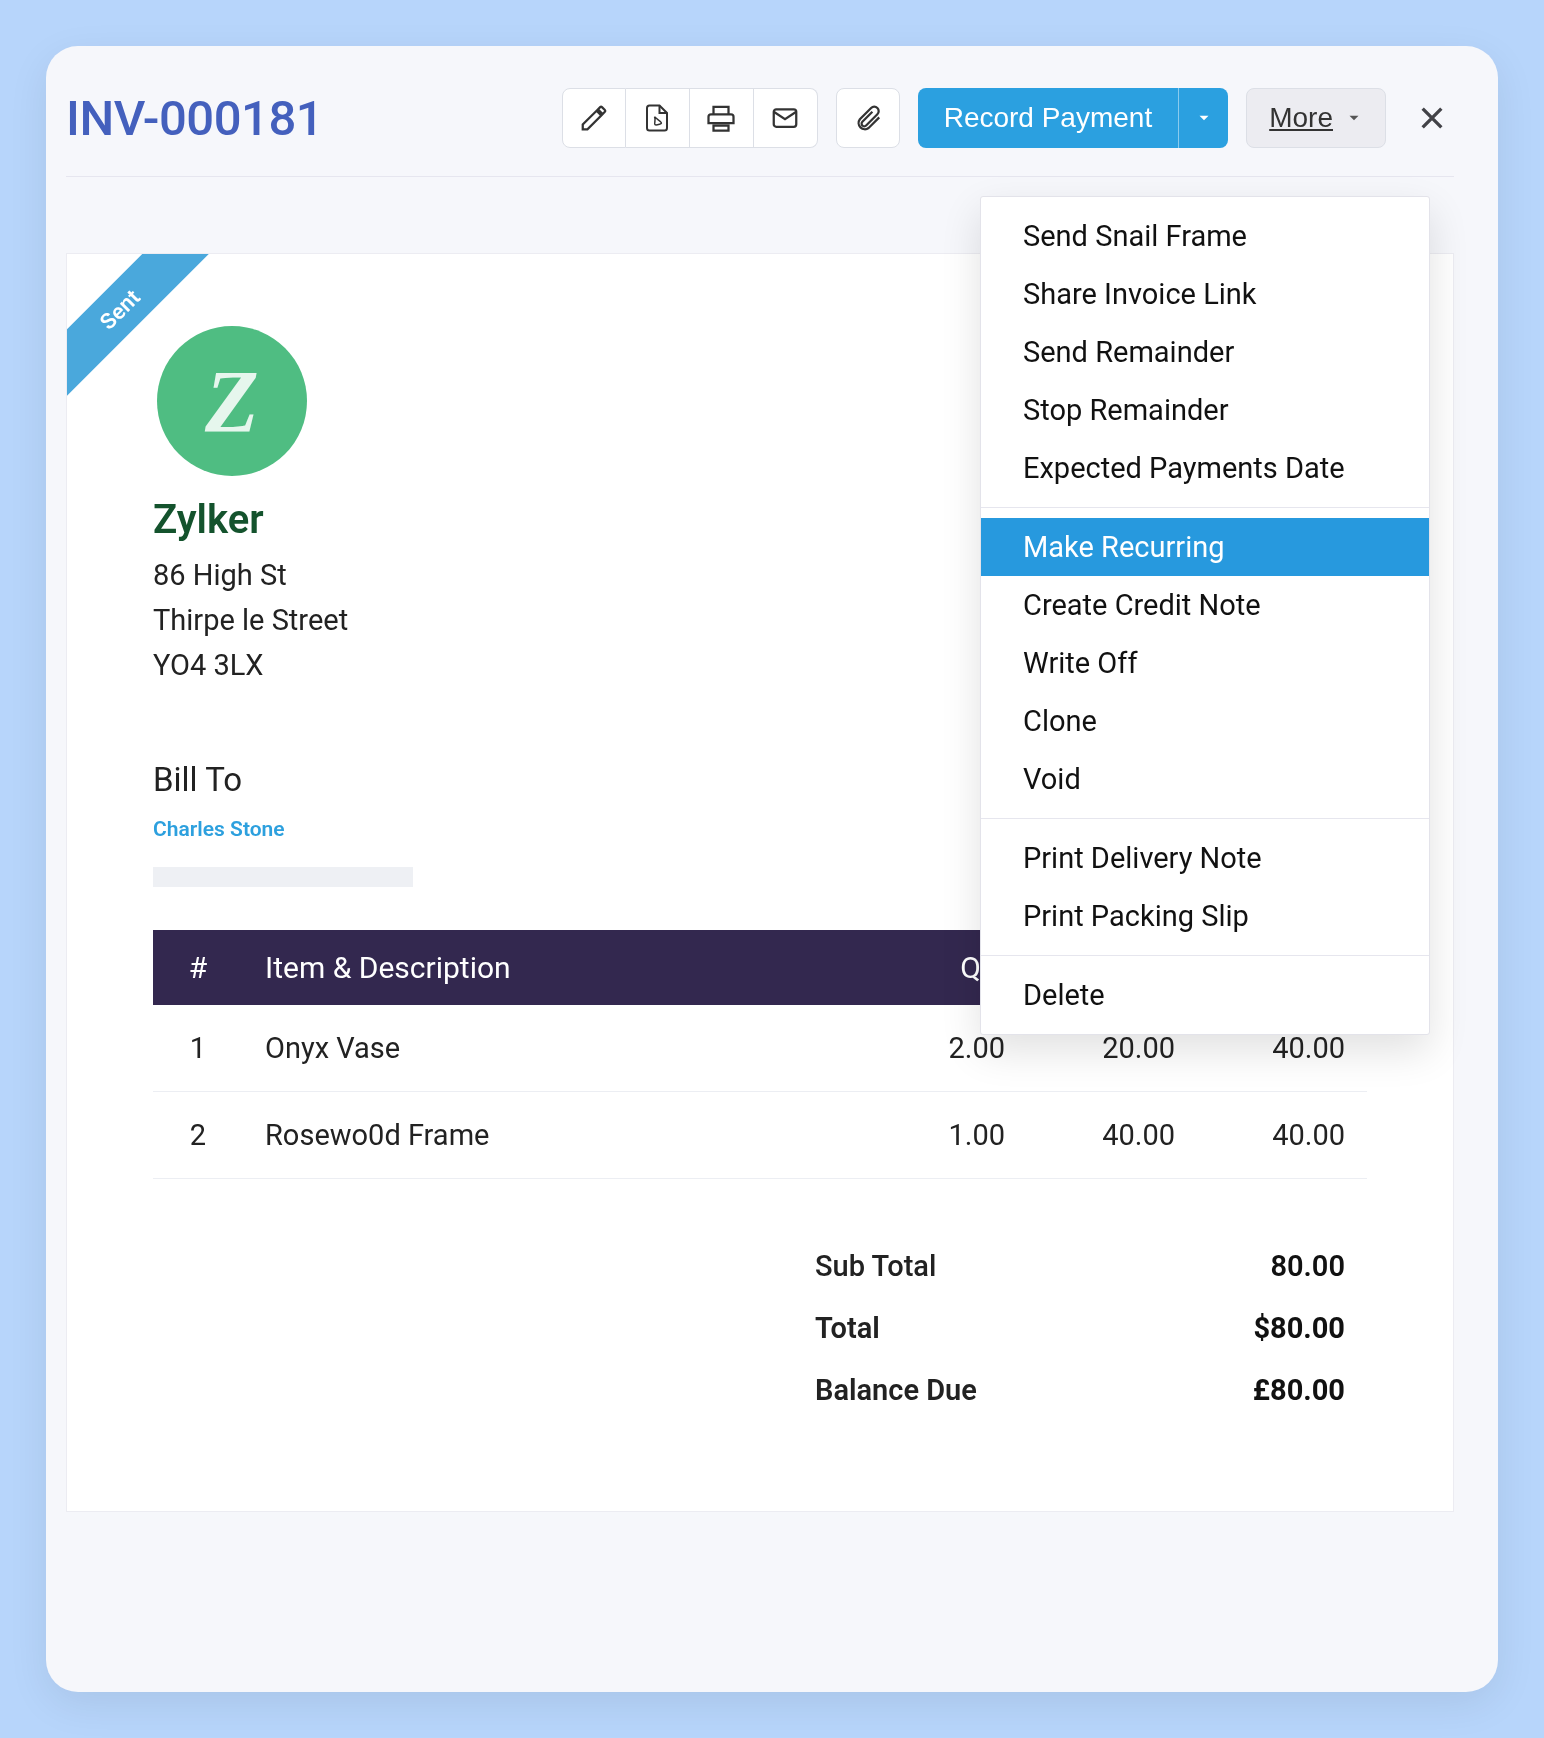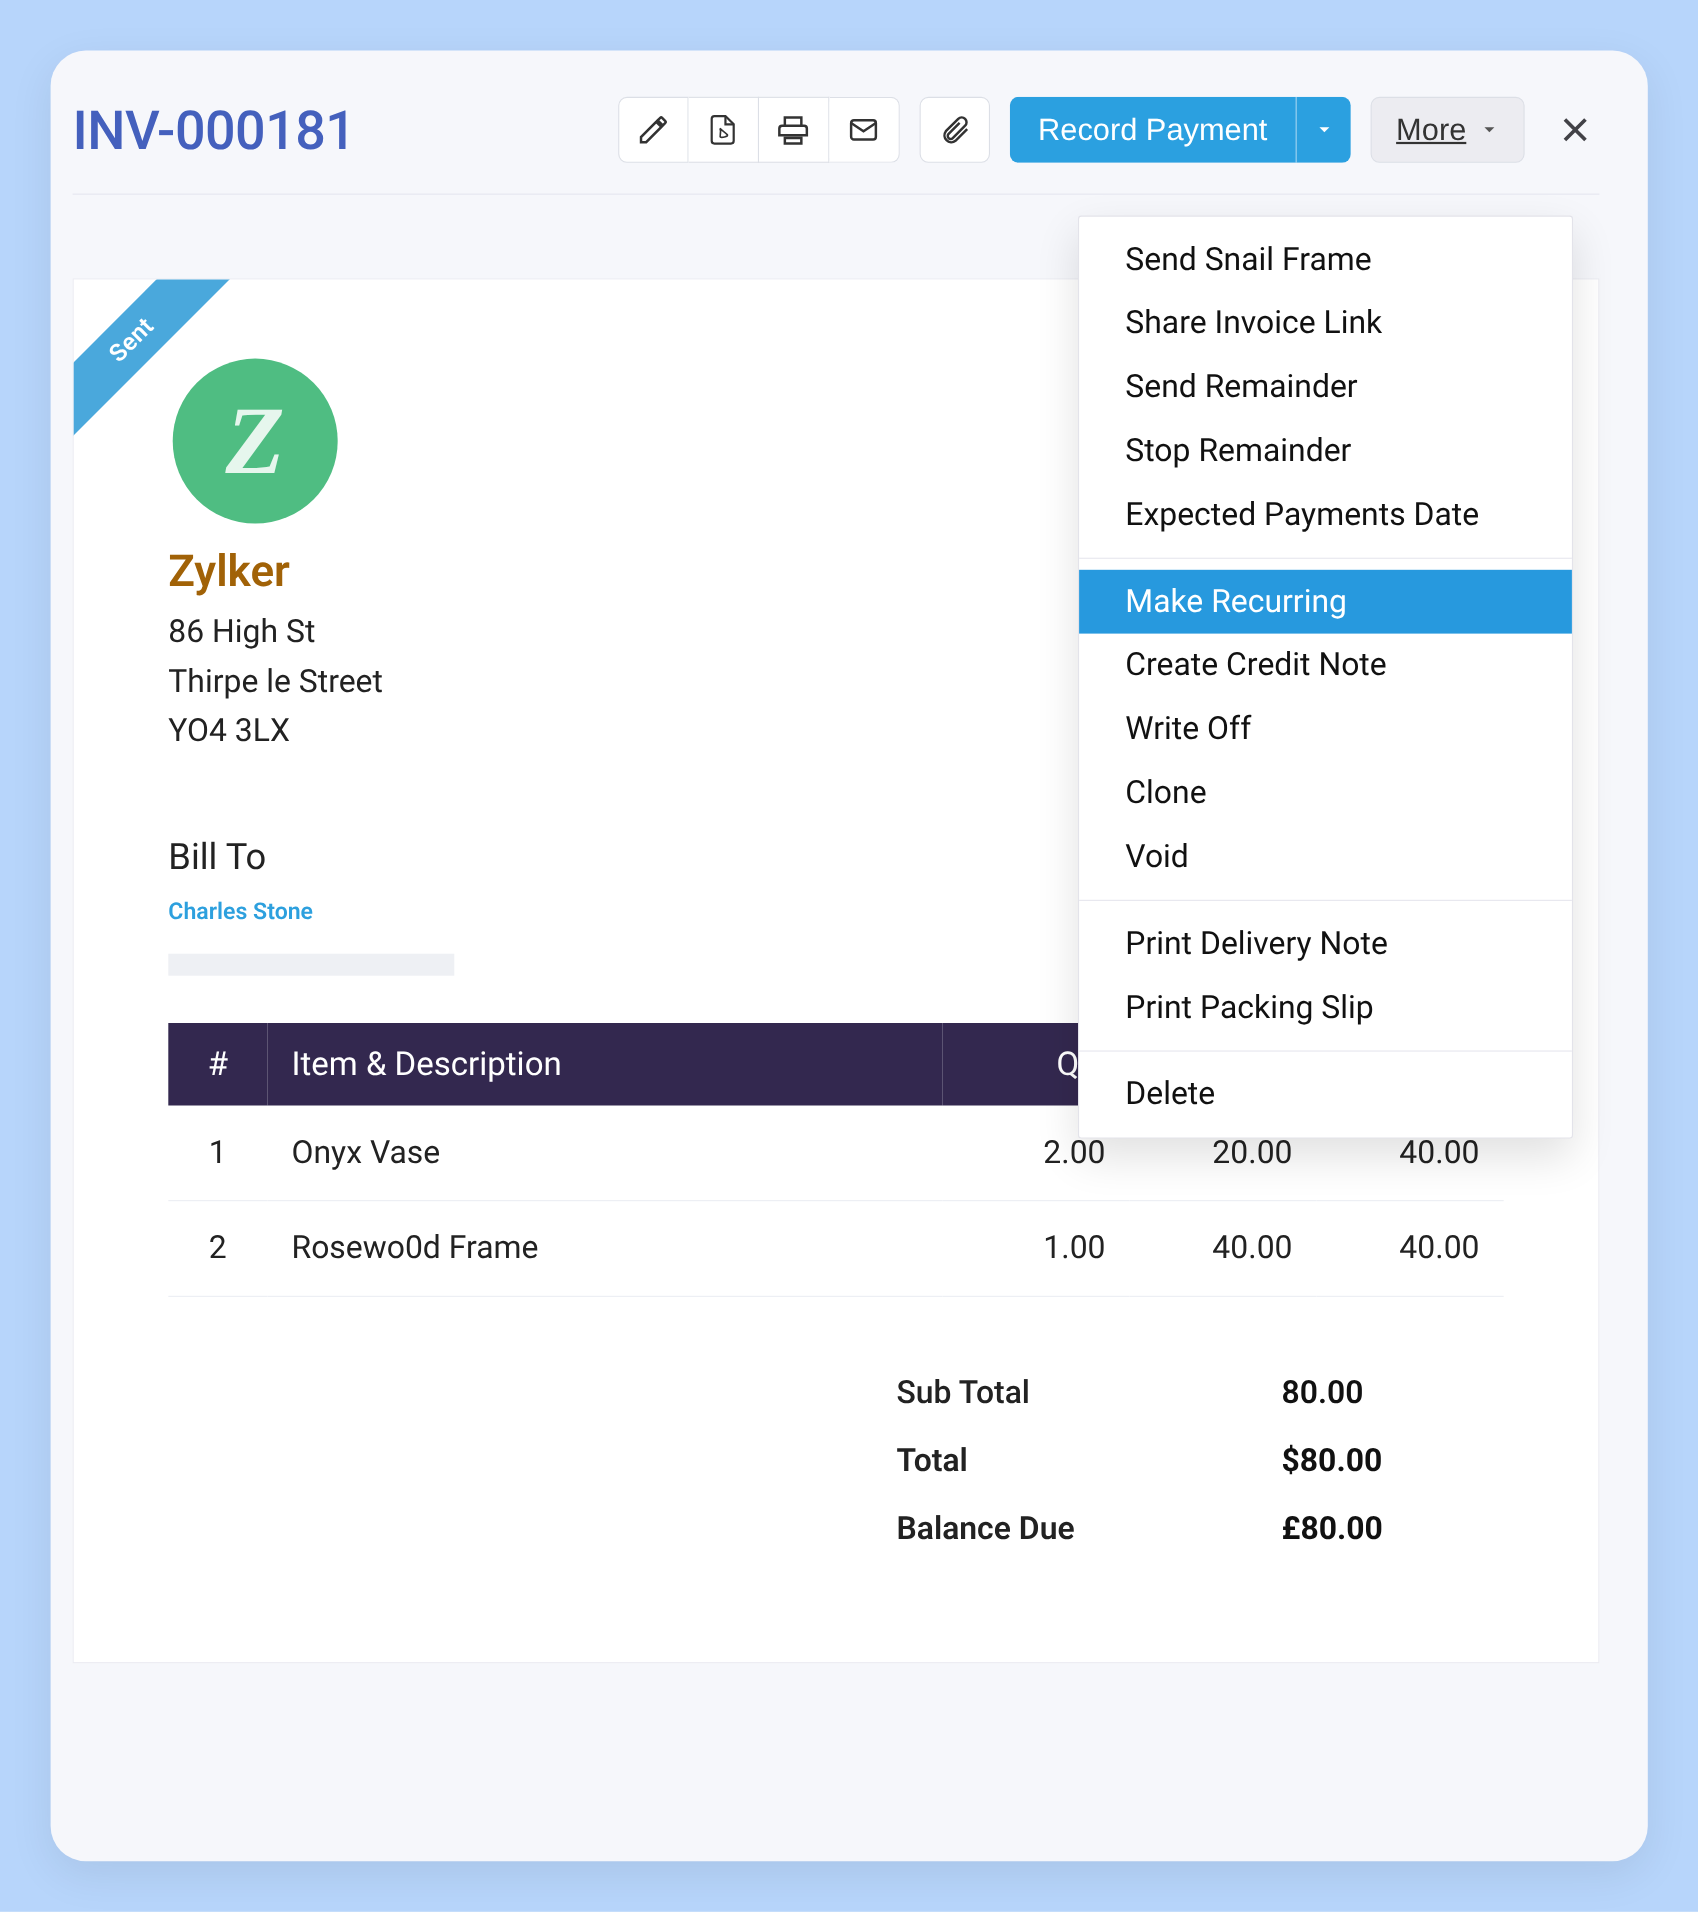--- a/index.html
+++ b/index.html
@@ -161,21 +161,21 @@
     margin-left: 4px;
   }
   .logo span {
     color: #e6f6ed;
     font-size: 88px;
     font-weight: 700;
     font-style: italic;
     font-family: Georgia, 'Times New Roman', serif;
   }
   .company-info { margin-top: 20px; }
-  .company-name { font-size: 40px; font-weight: 600; color:#a16207; }
+  .company-name { font-size: 40px; font-weight: 600; color:#14532d; }
   .company-addr { font-size: 29px; color:#222; margin-top: 10px; line-height: 1.55; }
 
   .bill-row {
     display: flex;
     justify-content: space-between;
     align-items: flex-start;
     margin-top: 72px;
   }
   .bill-to-label { font-size: 33px; color:#222; font-weight:400; }
   .bill-to-name {
@@ -234,21 +234,21 @@
     margin-top: 56px;
   }
   .totals-row {
     display: flex;
     justify-content: flex-end;
     gap: 90px;
     padding: 14px 22px 14px 0;
     font-size: 29px;
   }
   .totals-row .label { color:#222; min-width: 260px; text-align: left; font-weight: 600; }
-  .totals-row .value { min-width: 180px; font-weight: 700; color:#111; }
+  .totals-row .value { min-width: 180px; text-align: right; font-weight: 700; color:#111; }
   .totals-row.sub .label { font-weight: 500; }
   .totals-row.sub .value { font-weight: 600; }
 </style>
 </head>
 <body>
 
 <div class="app-frame">
 
   <div class="topbar">
     <div class="inv-title">INV-000181</div>

